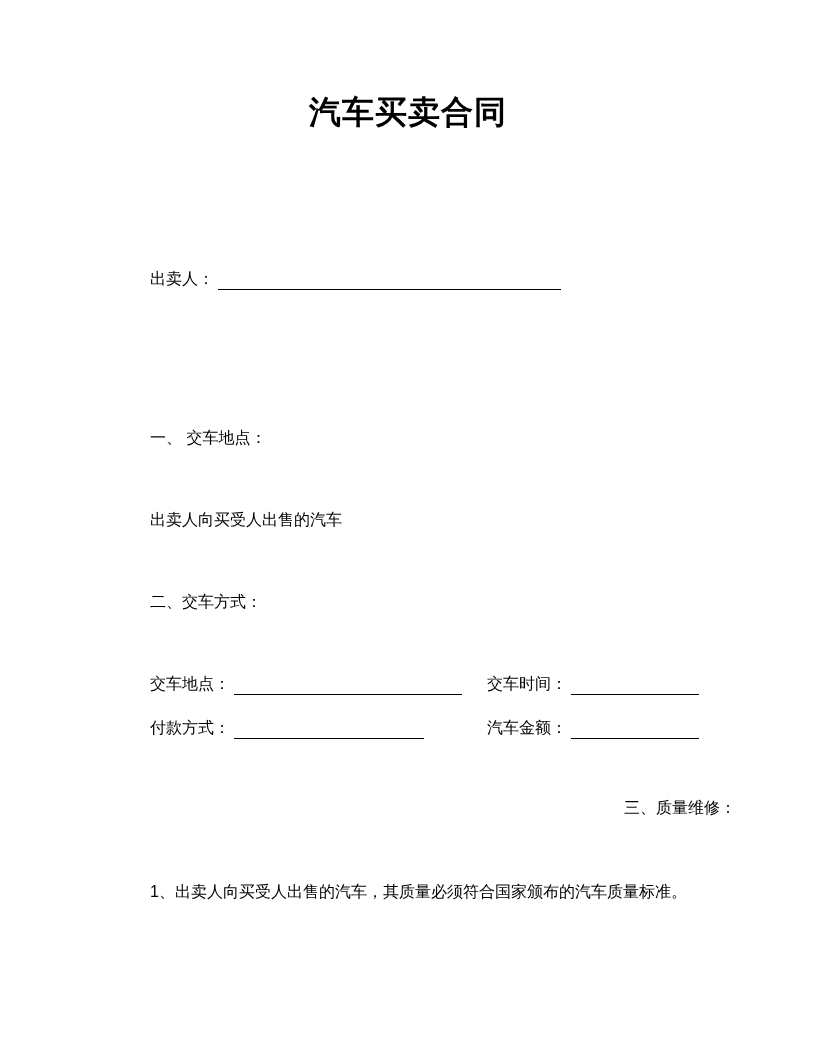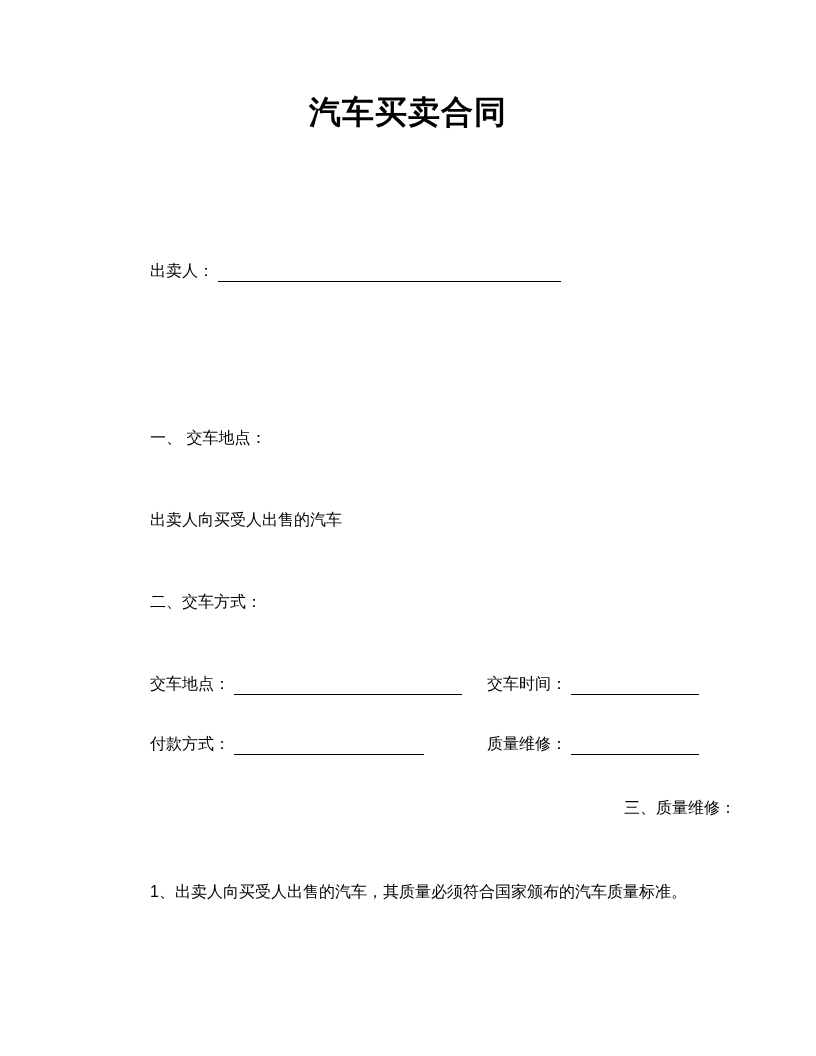--- a/index.html
+++ b/index.html
@@ -52,27 +52,27 @@
   .w228 { width: 228px; }
   .w190 { width: 190px; }
   .w128 { width: 128px; }
   .col2 {
     position: absolute;
     left: 337px;
     top: 0;
     height: 22px;
     white-space: nowrap;
   }
-  .r-seller   { top: 260px; }
+  .r-seller   { top: 268px; }
   .r-buyer    { top: 345px; }
   .r-sec1     { top: 427px; }
   .r-carinfo  { top: 509px; }
   .r-sec2     { top: 591px; }
   .r-deliver  { top: 673px; }
-  .r-payment  { top: 717px; margin-top: 16px; }
+  .r-payment  { top: 717px; }
   .r-sec3     { top: 797px; text-align: right; }
   .r-clause1  { top: 881px; }
 </style>
 </head>
 <body>
 
 <div class="page">
 
   <h1 class="doc-title">汽车买卖合同</h1>
 
@@ -96,21 +96,21 @@
   <div class="row r-deliver">
     <span class="lbl">交车地点：</span><span class="uline w228"></span>
     <span class="col2">
       <span class="lbl">交车时间：</span><span class="uline w128"></span>
     </span>
   </div>
 
   <div class="row r-payment">
     <span class="lbl">付款方式：</span><span class="uline w190"></span>
     <span class="col2">
-      <span class="lbl">质量维修：</span><span class="uline w128"></span>
+      <span class="lbl">汽车金额：</span><span class="uline w128"></span>
     </span>
   </div>
 
   <div class="row r-sec3">
     <span class="lbl">三、质量维修：</span>
   </div>
 
   <div class="row r-clause1">
     <span class="lbl">1、出卖人向买受人出售的汽车，其质量必须符合国家颁布的汽车质量标准。</span>
   </div>

